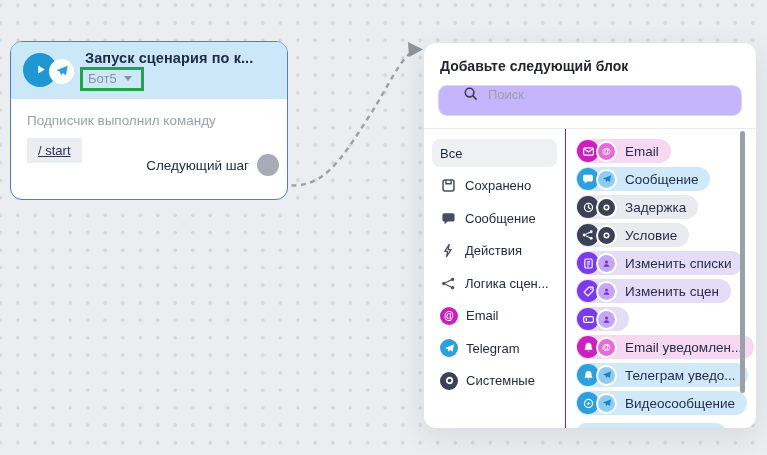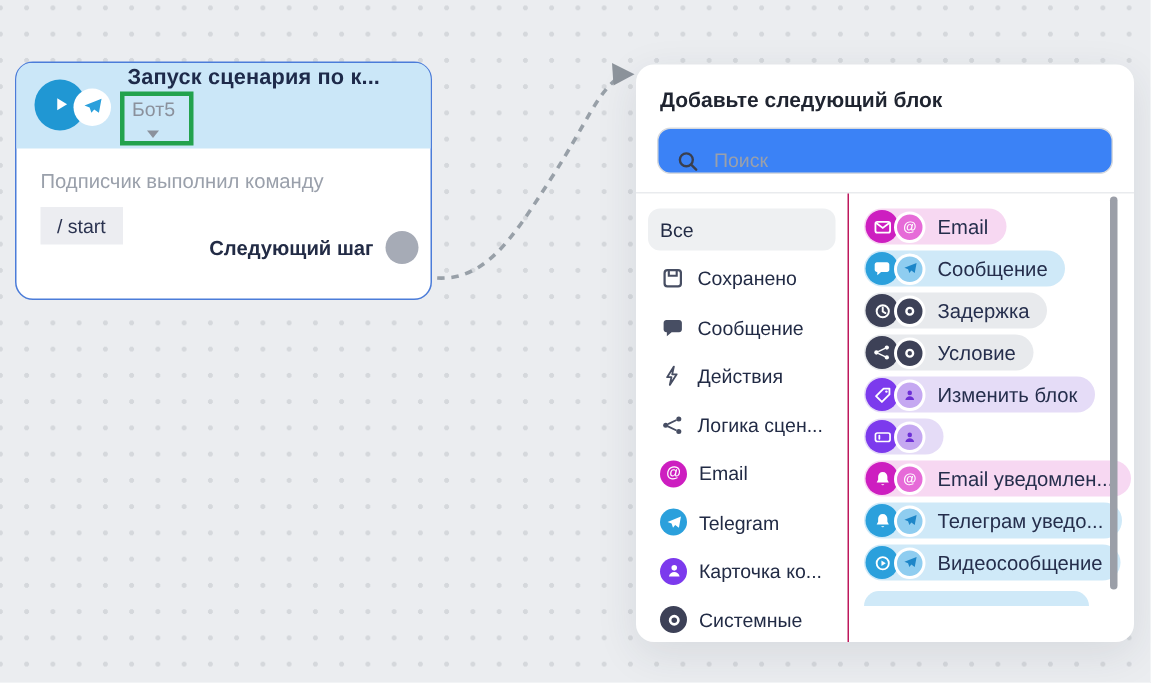--- a/index.html
+++ b/index.html
@@ -30,47 +30,47 @@
     background:#ffffff;display:flex;align-items:center;justify-content:center;
   }
   .node-titles{margin-left:6px;min-width:0;}
   .node-title{
     font-size:14.5px;font-weight:bold;color:#1e2a4a;white-space:nowrap;
     letter-spacing:.1px;
   }
   .bot-selector{
     display:inline-flex;align-items:center;gap:7px;
     border:3px solid #23a24d;padding:1px 9px 2px 5px;margin:1px 0 0 -5px;
-    background:transparent;cursor:pointer;flex-direction:column;
+    background:transparent;cursor:pointer;
   }
   .bot-label{font-size:13px;color:#8b919c;}
   .chev{width:0;height:0;border-left:4.5px solid transparent;border-right:4.5px solid transparent;border-top:5px solid #8b919c;}
   .node-body{position:relative;padding:14px 32px 0 16px;height:86px;box-sizing:border-box;}
   .body-hint{font-size:13.5px;color:#9aa0ab;}
   .cmd-chip{
     display:inline-block;margin-top:10px;background:#ecedf1;border-radius:0;
-    padding:5px 11px;font-size:13px;color:#2b3350;
+    padding:5px 11px;font-size:13px;color:#2b3350;text-decoration:underline;
   }
   .next-step{
     position:absolute;right:8px;bottom:9px;display:flex;align-items:center;gap:8px;
   }
-  .next-step-label{font-size:13.5px;font-weight:bold;color:#222b45;}
+  .next-step-label{font-size:13.5px;font-weight:normal;color:#222b45;}
   .port-circle{width:22px;height:22px;border-radius:50%;background:#a6abb6;}
   
   .connector{position:absolute;left:0;top:0;pointer-events:none;}
   
   .popup{
     position:absolute;left:424px;top:43px;width:332px;height:385px;
     background:#ffffff;border-radius:12px;box-shadow:0 8px 28px rgba(40,50,70,.10);
     box-sizing:border-box;overflow:hidden;
   }
   .popup-title{font-size:14px;font-weight:bold;color:#1f2430;margin:15px 16px 11px 16px;}
   .search-box{
     margin:0 14px 12px 14px;height:31px;border:1px solid #d7dade;border-radius:9px;
-    display:flex;align-items:flex-end;padding:0 12px;gap:8px;box-sizing:border-box;background:#3b82f6;
+    display:flex;align-items:flex-start;padding:0 24px;gap:8px;box-sizing:border-box;background:#c4b5fd;
   }
   .search-box input{
     border:none;outline:none;flex:1;font-size:13px;color:#2b3350;background:transparent;
     font-family:"Liberation Sans","DejaVu Sans",sans-serif;
   }
   .search-box input::placeholder{color:#9aa0ab;}
   .popup-divider{border-top:1px solid #e9ebee;}
   .popup-content{display:flex;height:299px;position:relative;}
   .cat-col{
     width:142px;box-sizing:border-box;border-right:1px solid #be185d;
@@ -216,29 +216,20 @@
         </div>
         <div class="cat-item">
           <span class="cat-circle c-blue">
             <svg width="11" height="11" viewBox="0 0 16 16">
                 <path d="M14.5 2 1.5 7.2l3.9 1.5 1.4 4.1 2.1-2.6 3.6 2.6z" fill="#fff"></path>
               </svg>
           </span>
           <span class="cat-label">Telegram</span>
         </div>
         <div class="cat-item">
-          <span class="cat-circle c-purple">
-            <svg width="11" height="11" viewBox="0 0 16 16">
-                <circle cx="8" cy="5.2" r="2.7" fill="#fff"></circle>
-                <path d="M2.8 13.6c.6-2.9 2.7-4.4 5.2-4.4s4.6 1.5 5.2 4.4z" fill="#fff"></path>
-              </svg>
-          </span>
-          <span class="cat-label">Карточка ко...</span>
-        </div>
-        <div class="cat-item">
           <span class="cat-circle c-navy">
             <svg width="11" height="11" viewBox="0 0 16 16">
                 <circle cx="8" cy="8" r="4" fill="none" stroke="#fff" stroke-width="2.6"></circle>
               </svg>
           </span>
           <span class="cat-label">Системные</span>
         </div>
       </div>
 
       <div class="block-col">
@@ -295,35 +286,50 @@
                 </svg>
           </span>
           <span class="ic2 c-navy">
             <svg width="9" height="9" viewBox="0 0 16 16">
                   <circle cx="8" cy="8" r="4" fill="none" stroke="#fff" stroke-width="2.8"></circle>
                 </svg>
           </span>
           <span class="pill-label">Условие</span>
         </div></div>
 
-
         <div class="block-row"><div class="pill contact">
           <span class="ic1 c-purple">
             <svg width="13" height="13" viewBox="0 0 16 16">
+                  <rect x="3.5" y="2.5" width="9" height="11" rx="1.6" fill="none" stroke="#fff" stroke-width="1.4"></rect>
+                  <path d="M6 6h4M6 8.5h4M6 11h2.5" stroke="#fff" stroke-width="1.3"></path>
+                </svg>
+          </span>
+          <span class="ic2 c-purple2">
+            <svg width="9" height="9" viewBox="0 0 16 16">
+                  <circle cx="8" cy="5.2" r="2.7" fill="#6d2fd6"></circle>
+                  <path d="M2.8 13.6c.6-2.9 2.7-4.4 5.2-4.4s4.6 1.5 5.2 4.4z" fill="#6d2fd6"></path>
+                </svg>
+          </span>
+          <span class="pill-label">Изменить списки</span>
+        </div></div>
+
+        <div class="block-row"><div class="pill contact">
+          <span class="ic1 c-purple">
+            <svg width="13" height="13" viewBox="0 0 16 16">
                   <path d="M2.5 8.7 8.7 2.5h4.8v4.8l-6.2 6.2z" fill="none" stroke="#fff" stroke-width="1.5" stroke-linejoin="round"></path>
                   <circle cx="11" cy="5" r="1" fill="#fff"></circle>
                 </svg>
           </span>
           <span class="ic2 c-purple2">
             <svg width="9" height="9" viewBox="0 0 16 16">
                   <circle cx="8" cy="5.2" r="2.7" fill="#6d2fd6"></circle>
                   <path d="M2.8 13.6c.6-2.9 2.7-4.4 5.2-4.4s4.6 1.5 5.2 4.4z" fill="#6d2fd6"></path>
                 </svg>
           </span>
-          <span class="pill-label">Изменить блок</span>
+          <span class="pill-label">Изменить сцен</span>
         </div></div>
 
         <div class="block-row"><div class="pill contact">
           <span class="ic1 c-purple">
             <svg width="13" height="13" viewBox="0 0 16 16">
                   <rect x="2" y="4.5" width="12" height="7" rx="1.6" fill="none" stroke="#fff" stroke-width="1.4"></rect>
                   <path d="M5.2 6.8v2.4" stroke="#fff" stroke-width="1.5" stroke-linecap="round"></path>
                 </svg>
           </span>
           <span class="ic2 c-purple2">

